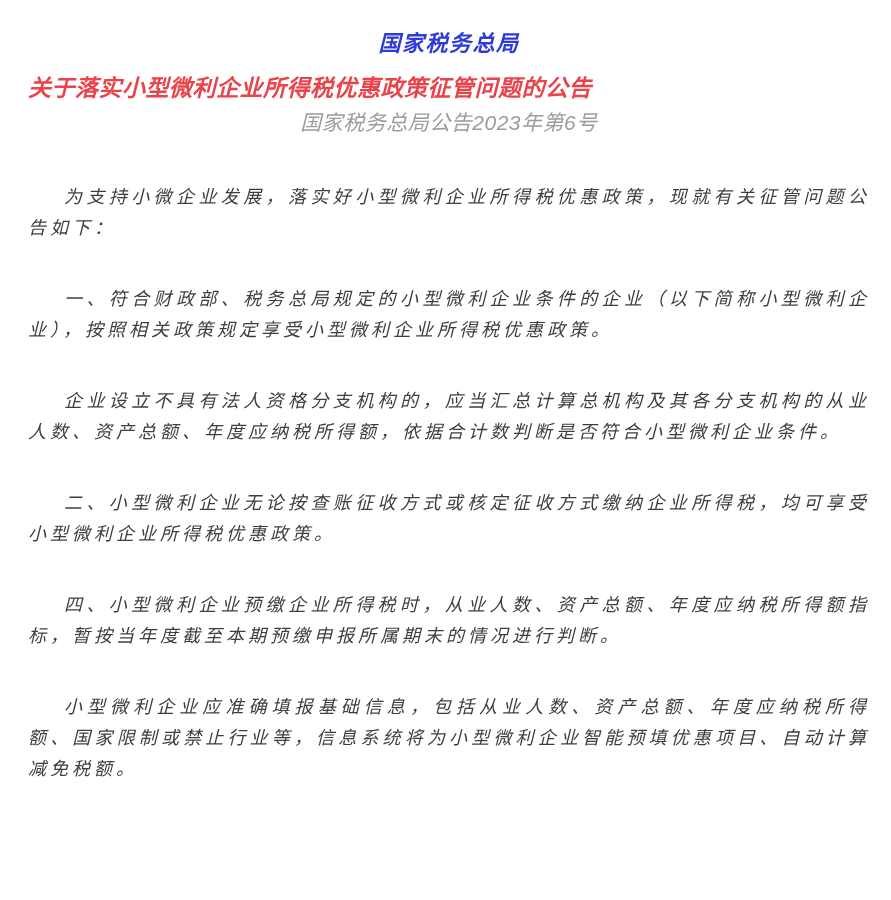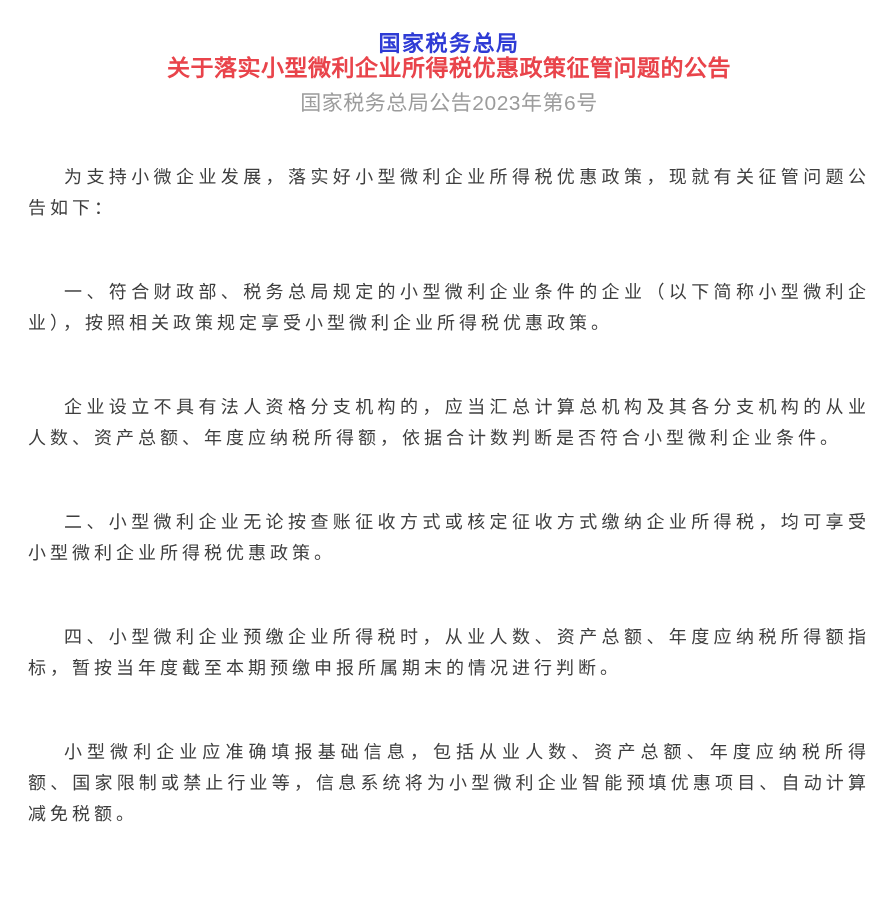--- a/index.html
+++ b/index.html
@@ -2,21 +2,21 @@
 <html lang="zh-CN" style="--title-blue: #2e3bd5; --subtitle-red: #e9444b; --doc-gray: #9c9c9c; --body-text: #3e3e3e; --page-bg: #ffffff;"><head>
 <meta charset="utf-8">
 <style>
   :root {
     --title-blue: #2e3bd5;
     --subtitle-red: #e9444b;
     --doc-gray: #9c9c9c;
     --body-text: #3e3e3e;
     --page-bg: #ffffff;
   }
-  * { margin: 0; padding: 0; box-sizing: border-box; }
+  * { margin: 0; padding: 0; box-sizing: border-box; font-style: italic; }
   html, body {
     background: var(--page-bg);
   }
   body {
     font-family: "Liberation Sans", "DejaVu Sans", sans-serif;
   }
   .page {
     position: relative;
     width: 891px;
     height: 900px;
@@ -28,38 +28,37 @@
   }
   .doc-title {
     text-align: center;
     color: var(--title-blue);
     font-size: 22px;
     line-height: 22px;
     font-weight: bold;
     letter-spacing: 1.5px;
   }
   .doc-subtitle {
-    margin-top: 0;
-    text-align: center;
+    margin-top: 20px;
     color: var(--subtitle-red);
     font-size: 23px;
     line-height: 27px;
     font-weight: bold;
     letter-spacing: 0.5px;
   }
   .doc-number {
     margin-top: 12px;
     text-align: center;
     color: var(--doc-gray);
     font-size: 21px;
     line-height: 18px;
     letter-spacing: 0.5px;
   }
   .doc-body p {
-    margin-top: 53px;
+    margin-top: 40px;
     color: var(--body-text);
     font-size: 18px;
     line-height: 31px;
     letter-spacing: 4px;
     text-align: justify;
     text-indent: 2em;
     word-break: break-all;
   }
   .doc-body p:first-child {
     margin-top: 50px;

